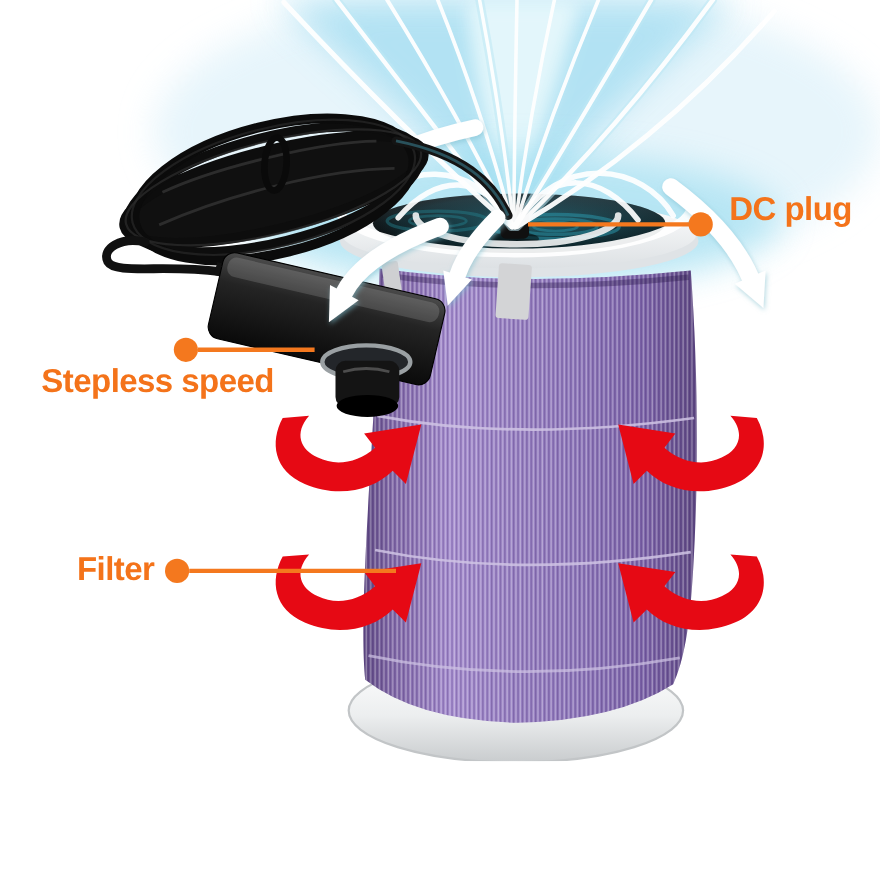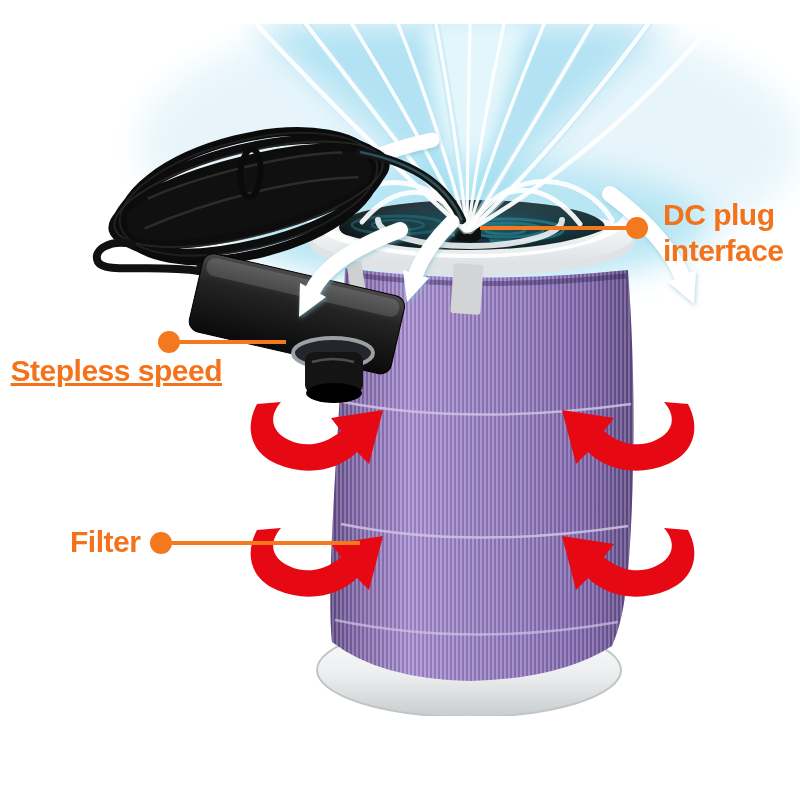--- a/index.html
+++ b/index.html
@@ -1,17 +1,17 @@
 <!DOCTYPE html>
 <html><head>
 <meta charset="utf-8">
 <style>
   html,body{margin:0;padding:0;background:#ffffff;}
   .stage{position:relative;width:800px;height:692px;background:#ffffff;overflow:hidden;
-         font-family:"Liberation Sans",sans-serif;margin-top:24px;}
+         font-family:"Liberation Sans",sans-serif;}
   .stage svg{position:absolute;left:0;top:0;}
   .lbl{position:absolute;color:#f4731a;font-weight:bold;font-size:30px;line-height:36px;
        letter-spacing:-0.5px;white-space:nowrap;}
   .lbl.right{text-align:right;}
 </style>
 </head>
 <body>
 
 <div class="stage">
 
@@ -204,24 +204,23 @@
     <circle cx="637" cy="204" r="11" fill="#f4781e"></circle>
     <line x1="180" y1="318" x2="286" y2="318" stroke-width="4" stroke="#f4781e"></line>
     <circle cx="169" cy="318" r="11" fill="#f4781e"></circle>
     <line x1="172" y1="519" x2="360" y2="519" stroke-width="4" stroke="#f4781e"></line>
     <circle cx="161" cy="519" r="11" fill="#f4781e"></circle>
   </g>
 </svg>
 
 <div class="lbl" style="left:663px;top:173px;">
   <div>DC plug</div>
-  <div>interface</div>
-</div>
-
-<div class="lbl right" style="right:578px;top:329px;text-decoration:underline;">
+</div>
+
+<div class="lbl right" style="right:551px;top:329px;">
   <div>Stepless speed</div>
 </div>
 
 <div class="lbl" style="left:70px;top:500px;text-align:right;">
   <div>Filter</div>
 </div>
 
 </div>
 
 </body></html>

